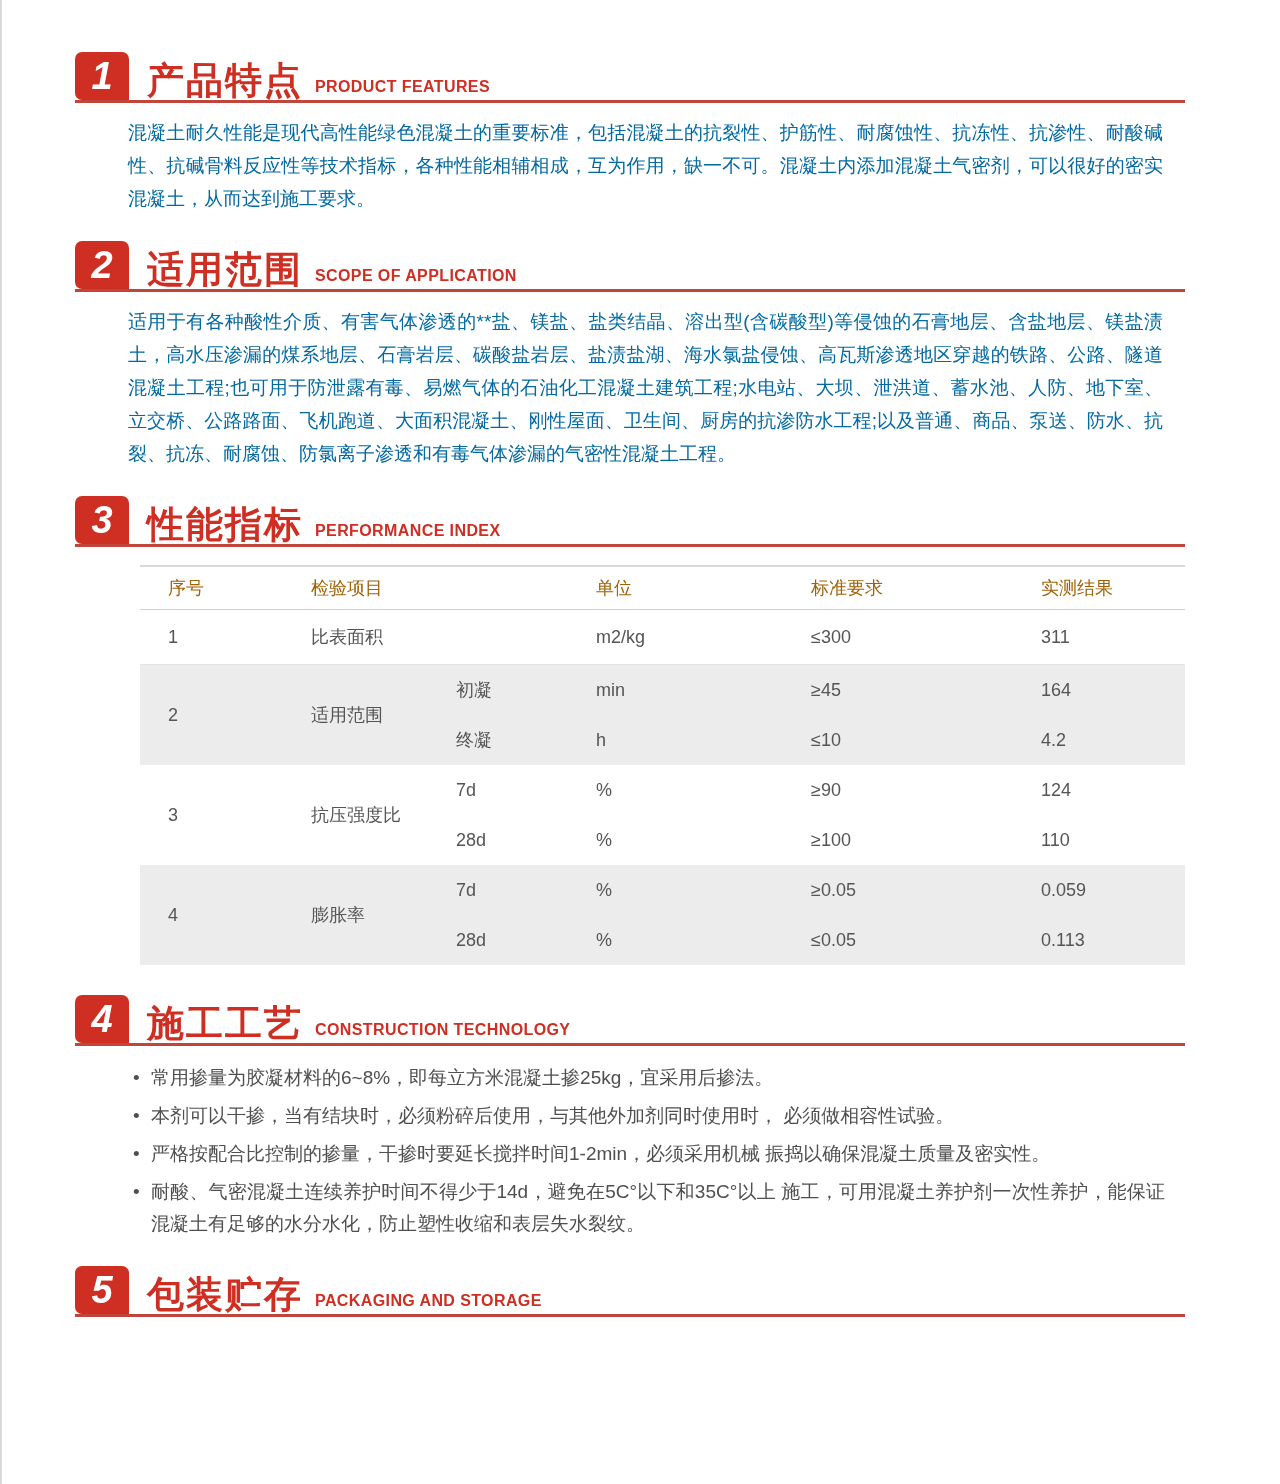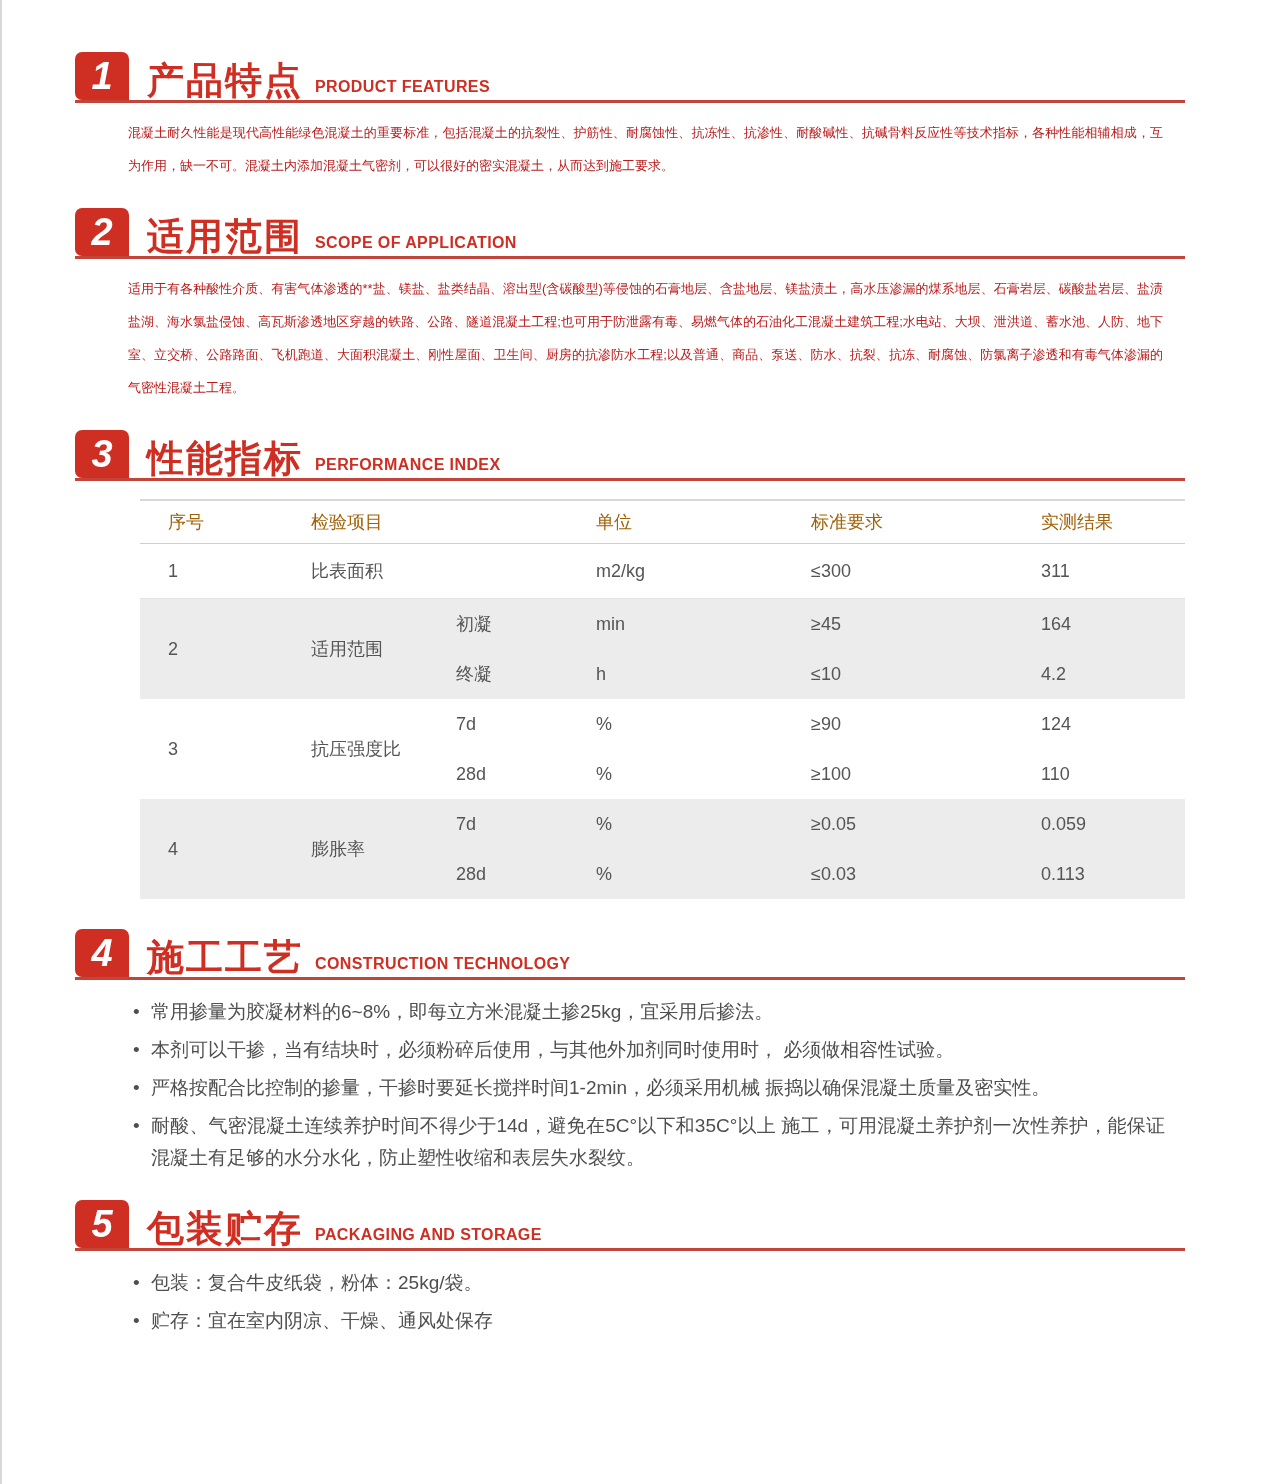--- a/index.html
+++ b/index.html
@@ -12,21 +12,21 @@
   .sec-head{display:flex;align-items:flex-end;border-bottom:3px solid #c0453a;}
   .badge{display:inline-block;width:54px;height:48px;background:#cf2e22;color:#fff;
          font-size:38px;font-weight:800;font-style:italic;text-align:center;line-height:48px;
          border-radius:7px 7px 0 7px;flex:0 0 auto;}
   .title-zh{color:#cf2e22;font-size:37px;font-weight:700;letter-spacing:2px;
             margin:0 0 1px 18px;line-height:1;}
   .title-en{color:#cf2e22;font-size:16px;font-weight:700;letter-spacing:0.4px;
             margin:0 0 5px 12px;line-height:1;}
 
   
-  .para{margin:13px 22px 26px 53px;font-size:13px;line-height:33px;text-align:justify;color:#b91c1c;}
+  .para{margin:13px 22px 26px 53px;font-size:19px;line-height:33px;text-align:justify;color:#0369a1;}
 
   
   table.perf{border-collapse:collapse;margin:18px 0 30px 65px;width:1045px;table-layout:fixed;
              font-size:18px;color:#555;}
   table.perf col.c1{width:170px;} table.perf col.c2{width:145px;} table.perf col.c3{width:140px;}
   table.perf col.c4{width:215px;} table.perf col.c5{width:230px;} table.perf col.c6{width:145px;}
   table.perf th{font-weight:400;color:#a16207;text-align:left;height:40px;vertical-align:middle;}
   table.perf td{text-align:left;vertical-align:middle;}
   table.perf th:first-child, table.perf td.no{padding-left:28px;box-sizing:border-box;}
   thead tr{border-top:2px solid #d9d9d9;border-bottom:1px solid #cfcfcf;}
@@ -137,21 +137,21 @@
           <td class="no" rowspan="2">4</td>
           <td class="item" rowspan="2">膨胀率</td>
           <td>7d</td>
           <td>%</td>
           <td>≥0.05</td>
           <td>0.059</td>
         </tr>
         <tr class="sub shade">
           <td>28d</td>
           <td>%</td>
-          <td>≤0.03</td>
+          <td>≤0.05</td>
           <td>0.113</td>
         </tr>
       </tbody>
     </table>
   </div>
 
   <div class="sec construction">
     <div class="sec-head">
       <span class="badge">4</span>
       <span class="title-zh">施工工艺</span>
@@ -164,18 +164,14 @@
       <li>耐酸、气密混凝土连续养护时间不得少于14d，避免在5C°以下和35C°以上 施工，可用混凝土养护剂一次性养护，能保证混凝土有足够的水分水化，防止塑性收缩和表层失水裂纹。</li>
     </ul>
   </div>
 
   <div class="sec">
     <div class="sec-head">
       <span class="badge">5</span>
       <span class="title-zh">包装贮存</span>
       <span class="title-en">PACKAGING AND STORAGE</span>
     </div>
-    <ul class="bullets">
-      <li>包装：复合牛皮纸袋，粉体：25kg/袋。</li>
-      <li>贮存：宜在室内阴凉、干燥、通风处保存</li>
-    </ul>
   </div>
 </div>
 
 </body></html>

